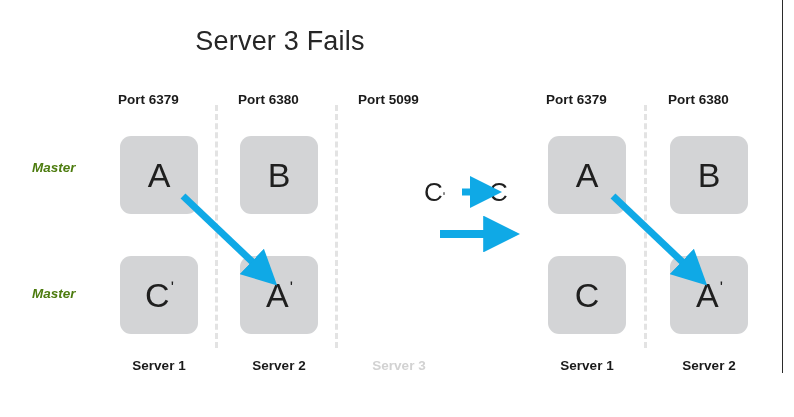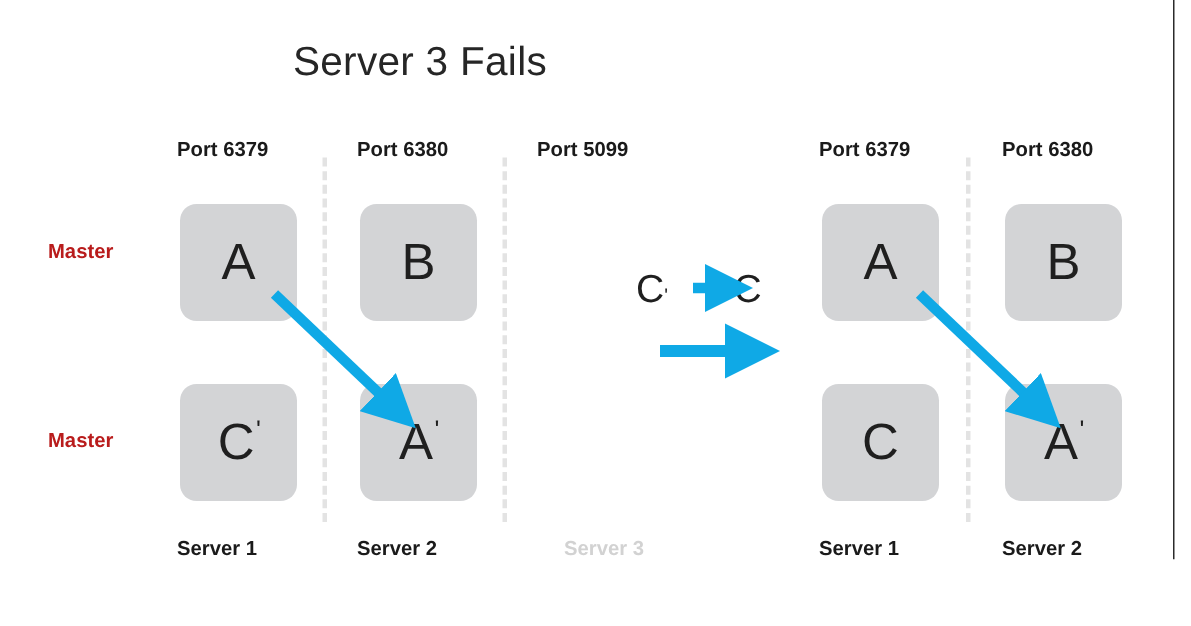--- a/index.html
+++ b/index.html
@@ -34,35 +34,37 @@
     font-size: 27px;
     font-weight: 400;
     color: #262626;
     letter-spacing: 0.2px;
     white-space: nowrap;
   }
   .row-label {
     position: absolute;
     font-size: 13.5px;
     font-weight: 700;
-    color: #b91c1c;
-    white-space: nowrap;
+    color: #4d7c0f;
+    white-space: nowrap;
+    font-style: italic;
   }
   .port-label {
     position: absolute;
     font-size: 13.5px;
     font-weight: 700;
     color: #1a1a1a;
     white-space: nowrap;
   }
   .server-label {
     position: absolute;
     font-size: 13.5px;
     font-weight: 700;
     color: #1a1a1a;
+    text-align: center;
     white-space: nowrap;
   }
   .server-label.faded {
     color: #d2d2d2;
   }
   .divider {
     position: absolute;
     width: 0;
     border-left: 3px dashed #e3e3e3;
   }
@@ -138,21 +140,21 @@
 
   <div class="node-box" style="left:120px; top:256px;">
     <span class="node-label"><span>C</span><span class="prime">ʹ</span></span>
   </div>
   <div class="node-box" style="left:240px; top:256px;">
     <span class="node-label"><span>A</span><span class="prime">ʹ</span></span>
   </div>
 
   <div class="server-label" style="left:118px; top:358px; width:82px;">Server 1</div>
   <div class="server-label" style="left:238px; top:358px; width:82px;">Server 2</div>
-  <div class="server-label faded" style="left:376px; top:358px; width:82px;">Server 3</div>
+  <div class="server-label faded" style="left:358px; top:358px; width:82px;">Server 3</div>
 
   <div class="mid-text" style="left:424px; top:179px;"><span>C</span><span class="prime" style="font-size:13px;">ʹ</span></div>
   <div class="mid-text" style="left:489px; top:179px;">C</div>
 
   <div class="port-label" style="left:546px; top:92px; width:82px;">Port 6379</div>
   <div class="port-label" style="left:668px; top:92px; width:82px;">Port 6380</div>
 
   <div class="divider" style="left:644px; top:105px; height:243px;"></div>
 
   <div class="node-box" style="left:548px; top:136px;">

